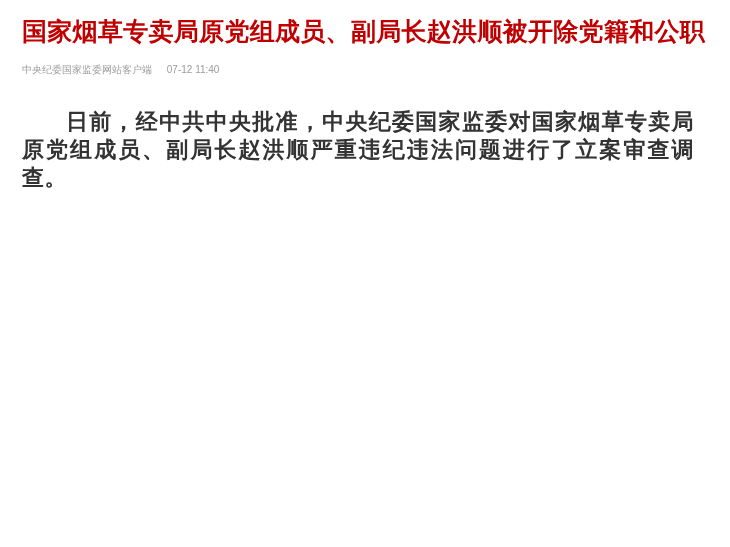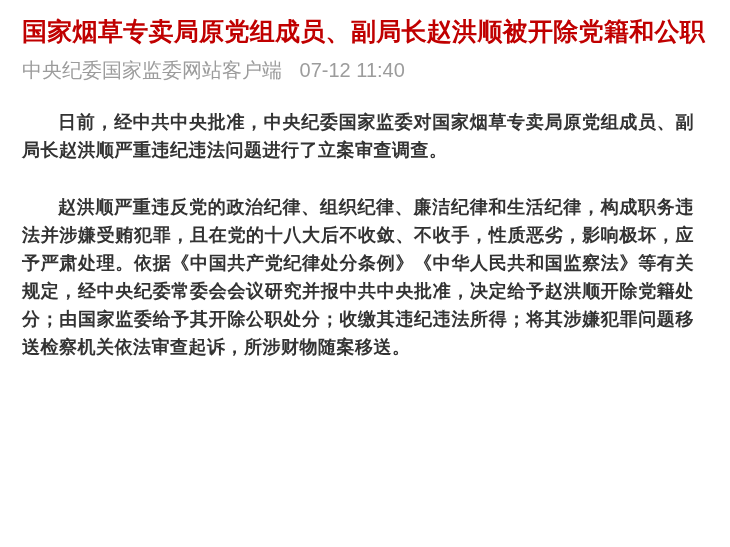--- a/index.html
+++ b/index.html
@@ -21,37 +21,37 @@
     margin: 0;
     font-size: 25px;
     line-height: 34px;
     font-weight: bold;
     color: #c00000;
     letter-spacing: 0.3px;
     white-space: nowrap;
   }
   .article-meta {
     margin-top: 13px;
-    font-size: 20px;
+    font-size: 10px;
     line-height: 18px;
     color: #9c9c9c;
   }
   .article-meta .source {
     color: #9c9c9c;
   }
   .article-meta .time {
     margin-left: 12px;
     color: #9c9c9c;
   }
   .article-body {
     margin-top: 29px;
   }
   .article-body p {
     margin: 0 0 29px 0;
-    font-size: 18px;
+    font-size: 22px;
     line-height: 28px;
     color: #333333;
     text-align: justify;
     text-indent: 2em;
     letter-spacing: 0.5px;
     font-weight: bold;
   }
 </style>
 </head>
 <body>
@@ -60,16 +60,15 @@
 
   <h1 class="article-title">国家烟草专卖局原党组成员、副局长赵洪顺被开除党籍和公职</h1>
 
   <div class="article-meta">
     <span class="source">中央纪委国家监委网站客户端</span>
     <span class="time">07-12 11:40</span>
   </div>
 
   <div class="article-body">
     <p>日前，经中共中央批准，中央纪委国家监委对国家烟草专卖局原党组成员、副局长赵洪顺严重违纪违法问题进行了立案审查调查。</p>
-    <p>赵洪顺严重违反党的政治纪律、组织纪律、廉洁纪律和生活纪律，构成职务违法并涉嫌受贿犯罪，且在党的十八大后不收敛、不收手，性质恶劣，影响极坏，应予严肃处理。依据《中国共产党纪律处分条例》《中华人民共和国监察法》等有关规定，经中央纪委常委会会议研究并报中共中央批准，决定给予赵洪顺开除党籍处分；由国家监委给予其开除公职处分；收缴其违纪违法所得；将其涉嫌犯罪问题移送检察机关依法审查起诉，所涉财物随案移送。</p>
   </div>
 
 </div>
 
 </body></html>

